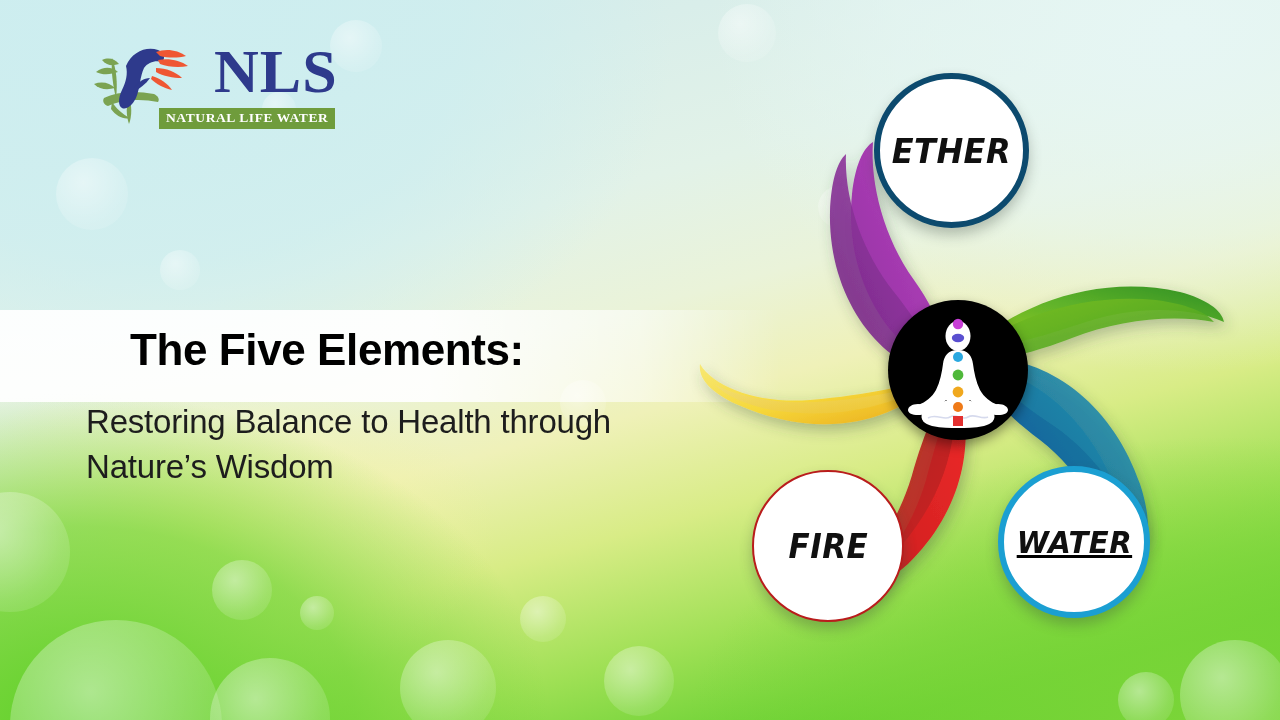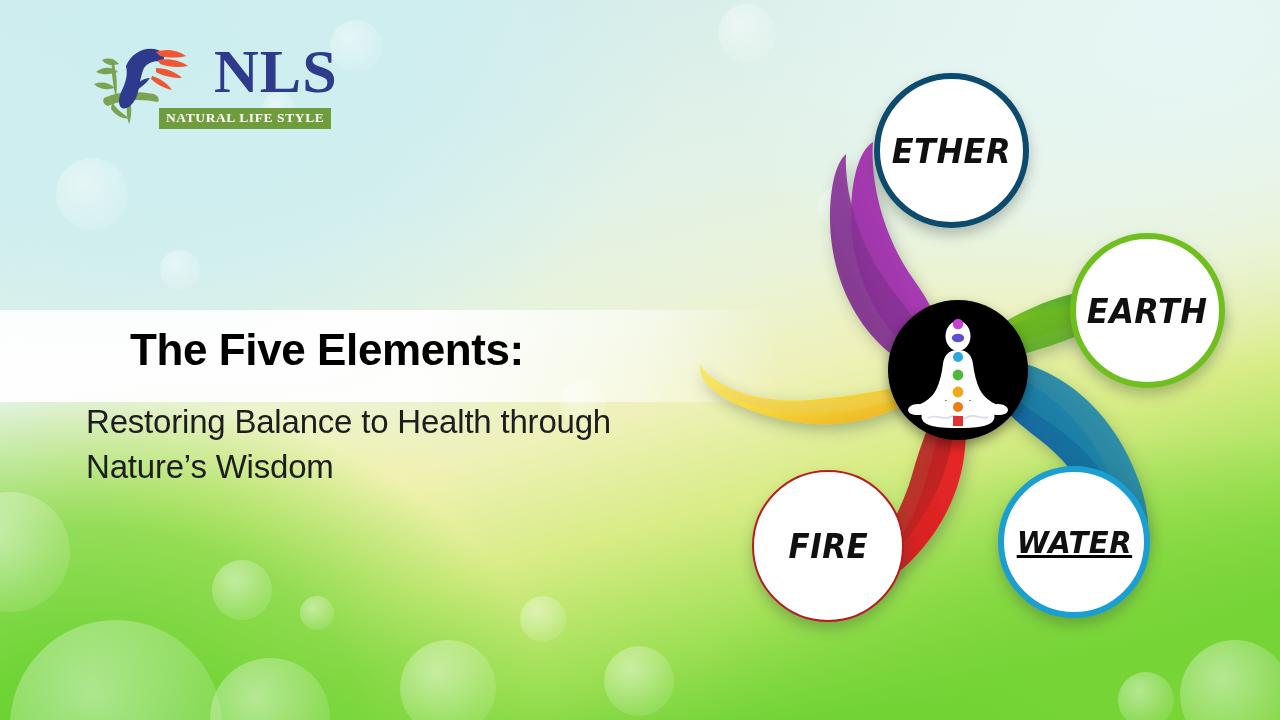--- a/index.html
+++ b/index.html
@@ -165,21 +165,21 @@
       <path d="M52 52 C56 46 62 42 68 42 C64 48 58 52 52 56 Z" fill="#2e3a8c"></path>
       <g fill="#ef5733">
         <path d="M74 16 C84 12 96 14 104 20 C96 22 86 22 78 20 Z"></path>
         <path d="M76 24 C86 22 98 24 106 30 C97 32 86 31 78 28 Z"></path>
         <path d="M74 32 C84 32 94 36 100 42 C91 42 81 40 74 36 Z"></path>
         <path d="M70 40 C78 42 86 48 90 54 C82 52 74 48 69 43 Z"></path>
       </g>
     </svg>
   </div>
   <div id="logo-word">NLS</div>
-  <div id="logo-tag">NATURAL LIFE STYLE</div>
+  <div id="logo-tag">NATURAL LIFE WATER</div>
 </div>
 
 <div id="headline">
   <h1>The Five Elements:</h1>
   <p>Restoring Balance to Health through Nature’s Wisdom</p>
 </div>
 
 <div id="diagram">
 
   <svg viewBox="0 0 640 640">
@@ -258,23 +258,20 @@
 
       <path d="M298 318 C244 296 204 224 212 146 C215 118 223 100 233 94
                C230 136 244 190 274 232 C304 274 306 300 298 318 Z" fill="url(#g-purple)"></path>
       <path d="M292 326 C234 312 188 244 190 164 C191 134 197 114 206 106
                C204 150 222 204 254 244 C286 284 296 308 292 326 Z" fill="url(#g-purple2)" opacity="0.9"></path>
     </g>
   </svg>
 
   <div class="ecircle" id="c-ether">
     <span>ETHER</span>
-  </div>
-  <div class="ecircle" id="c-earth">
-    <span>EARTH</span>
   </div>
   <div class="ecircle" id="c-water">
     <span>WATER</span>
   </div>
   <div class="ecircle" id="c-fire">
     <span>FIRE</span>
   </div>
 
   <div id="c-center">
     <svg viewBox="0 0 140 140" width="140" height="140">

